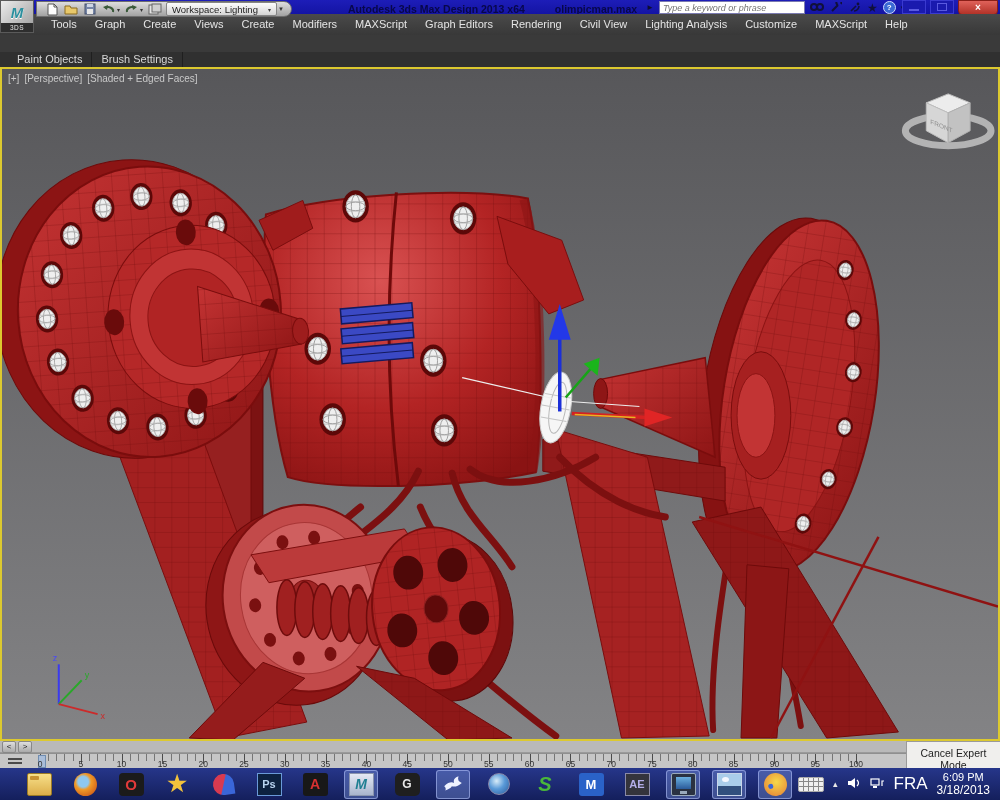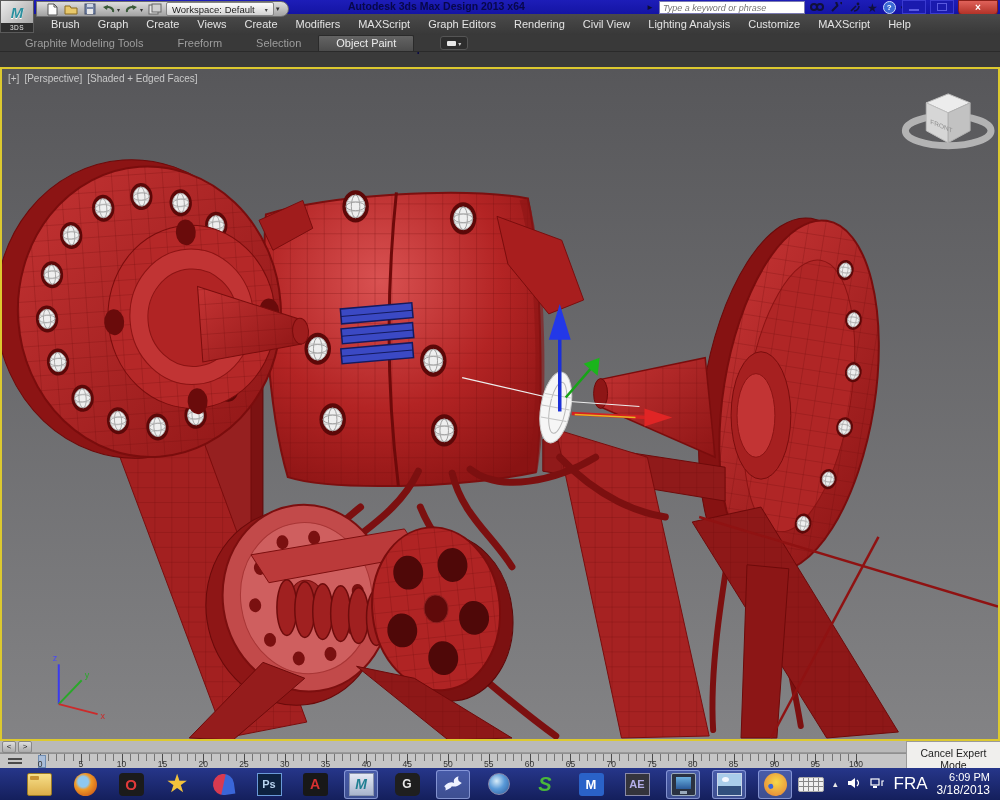--- a/index.html
+++ b/index.html
@@ -3,21 +3,21 @@
 <meta charset="utf-8">
 <style>
   html,body{margin:0;padding:0;background:#000;}
   .screen{position:relative;width:1000px;height:800px;overflow:hidden;
     font-family:"Liberation Sans",sans-serif;background:#3a3a3a;}
 
   
   .titlebar{position:absolute;left:0;top:0;width:1000px;height:14px;
     background:linear-gradient(#1d1db8,#1414a4);}
   .title-text{position:absolute;left:348px;top:0;height:18px;display:flex;gap:30px;
-    align-items:center;font-size:10.5px;font-weight:bold;color:#07074a;flex-direction:column;}
+    align-items:center;font-size:10.5px;font-weight:bold;color:#07074a;}
   .search-area{position:absolute;left:646px;top:1px;height:13px;display:flex;gap:5px;align-items:center;}
   .search-prev{color:#0e0e30;font-size:8px;line-height:13px;}
   .search-input{width:138px;height:11px;border:1px solid #7a7ab0;background:#fff;
     font-family:"Liberation Sans",sans-serif;font-style:italic;font-size:9px;color:#888;padding:0 3px;}
   .sbar-ic{width:14px;height:12px;display:flex;align-items:center;justify-content:center;}
   .sbar-ic svg{display:block;}
   .star-gl{color:#10103a;font-size:12px;line-height:12px;}
   .help-circ{width:11px;height:11px;border-radius:50%;background:#3a6ad4;border:1px solid #cfd6ff;
     color:#fff;font-size:8px;font-weight:bold;display:flex;align-items:center;justify-content:center;}
   .mini-caret{color:#10103a;font-size:7px;}
@@ -123,21 +123,21 @@
   .ti-photo-viewer::after{content:"";position:absolute;left:4px;top:3px;width:7px;height:5px;background:#f4f8ff;border-radius:50%;}
   .ti-paint{width:23px;height:23px;border-radius:50%;position:relative;transform:rotate(-10deg);
     background:radial-gradient(circle at 55% 40%,#f6d84a,#e8923a 75%);}
   .ti-paint::after{content:"";position:absolute;left:4px;top:10px;width:5px;height:5px;border-radius:50%;background:#3a66d8;}
   .tray{margin-left:auto;display:flex;align-items:center;gap:9px;padding-right:6px;color:#fff;}
   .kbd-ic{width:26px;height:15px;background:#f0f0f0;border-radius:2px;
     background-image:repeating-linear-gradient(90deg,transparent 0 4px,#888 4px 5px),
       repeating-linear-gradient(0deg,transparent 0 4px,#888 4px 5px);border:1px solid #aaa;box-sizing:border-box;}
   .tray-up{color:#e8e8e8;font-size:9px;}
   .tray-lang{font-size:17px;color:#fff;}
-  .clock{display:flex;flex-direction:column;align-items:flex-end;justify-content:center;line-height:13px;color:#fff;padding-right:4px;}
+  .clock{display:flex;flex-direction:column;align-items:center;justify-content:center;line-height:13px;color:#fff;padding-right:4px;}
   .clock-time{font-size:11px;}
   .clock-date{font-size:12px;}
 </style>
 </head>
 <body>
 
 <div class="screen">
 
   <div class="titlebar">
     <div class="title-text">
@@ -213,52 +213,46 @@
         </svg>
     </span>
       <span class="qat-caret">▾</span>
     <span class="qat-btn">
       <svg width="14" height="12">
           <rect x="1" y="2" width="9" height="9" fill="#e4e4e4" stroke="#666"></rect>
           <rect x="4" y="1" width="9" height="8" fill="#cfcfcf" stroke="#666"></rect>
         </svg>
     </span>
     <span class="ws-drop">
-      <span>Workspace: Default</span>
+      <span>Workspace: Lighting</span>
       <span class="ws-caret">▾</span>
     </span>
     <span class="qat-caret">▼</span>
   </div>
 
   <div class="menubar" id="menu-items">
-      <span class="menu-item">Brush</span>
+      <span class="menu-item">Tools</span>
       <span class="menu-item">Graph</span>
       <span class="menu-item">Create</span>
       <span class="menu-item">Views</span>
       <span class="menu-item">Create</span>
       <span class="menu-item">Modifiers</span>
       <span class="menu-item">MAXScript</span>
       <span class="menu-item">Graph Editors</span>
       <span class="menu-item">Rendering</span>
       <span class="menu-item">Civil View</span>
       <span class="menu-item">Lighting Analysis</span>
       <span class="menu-item">Customize</span>
       <span class="menu-item">MAXScript</span>
       <span class="menu-item">Help</span>
     </div>
 
-  <div class="ribbon-tabs" id="ribbon-tabs">
-      <span class="rtab">Graphite Modeling Tools</span>
-      <span class="rtab">Freeform</span>
-      <span class="rtab">Selection</span>
-      <span class="rtab active">Object Paint</span>
-      <span class="ribbon-min">
-        <i></i>
-        <span>▾</span>
-      </span>
+  <div class="ribbon-subtabs" id="ribbon-subtabs">
+      <span class="rsub">Paint Objects</span>
+      <span class="rsub">Brush Settings</span>
     </div>
 
   <div class="viewport" style="border-color: rgb(220, 201, 47);">
     <svg id="scene" viewBox="0 0 1000 673" preserveAspectRatio="none">
       <defs>
         <linearGradient id="bgG" x1="0" y1="0" x2="0" y2="1">
           <stop offset="0" stop-color="#57575a"></stop>
             <stop offset="1" stop-color="#838385"></stop>
         </linearGradient>
         <radialGradient id="drumG" cx="0.42" cy="0.3" r="0.8">

